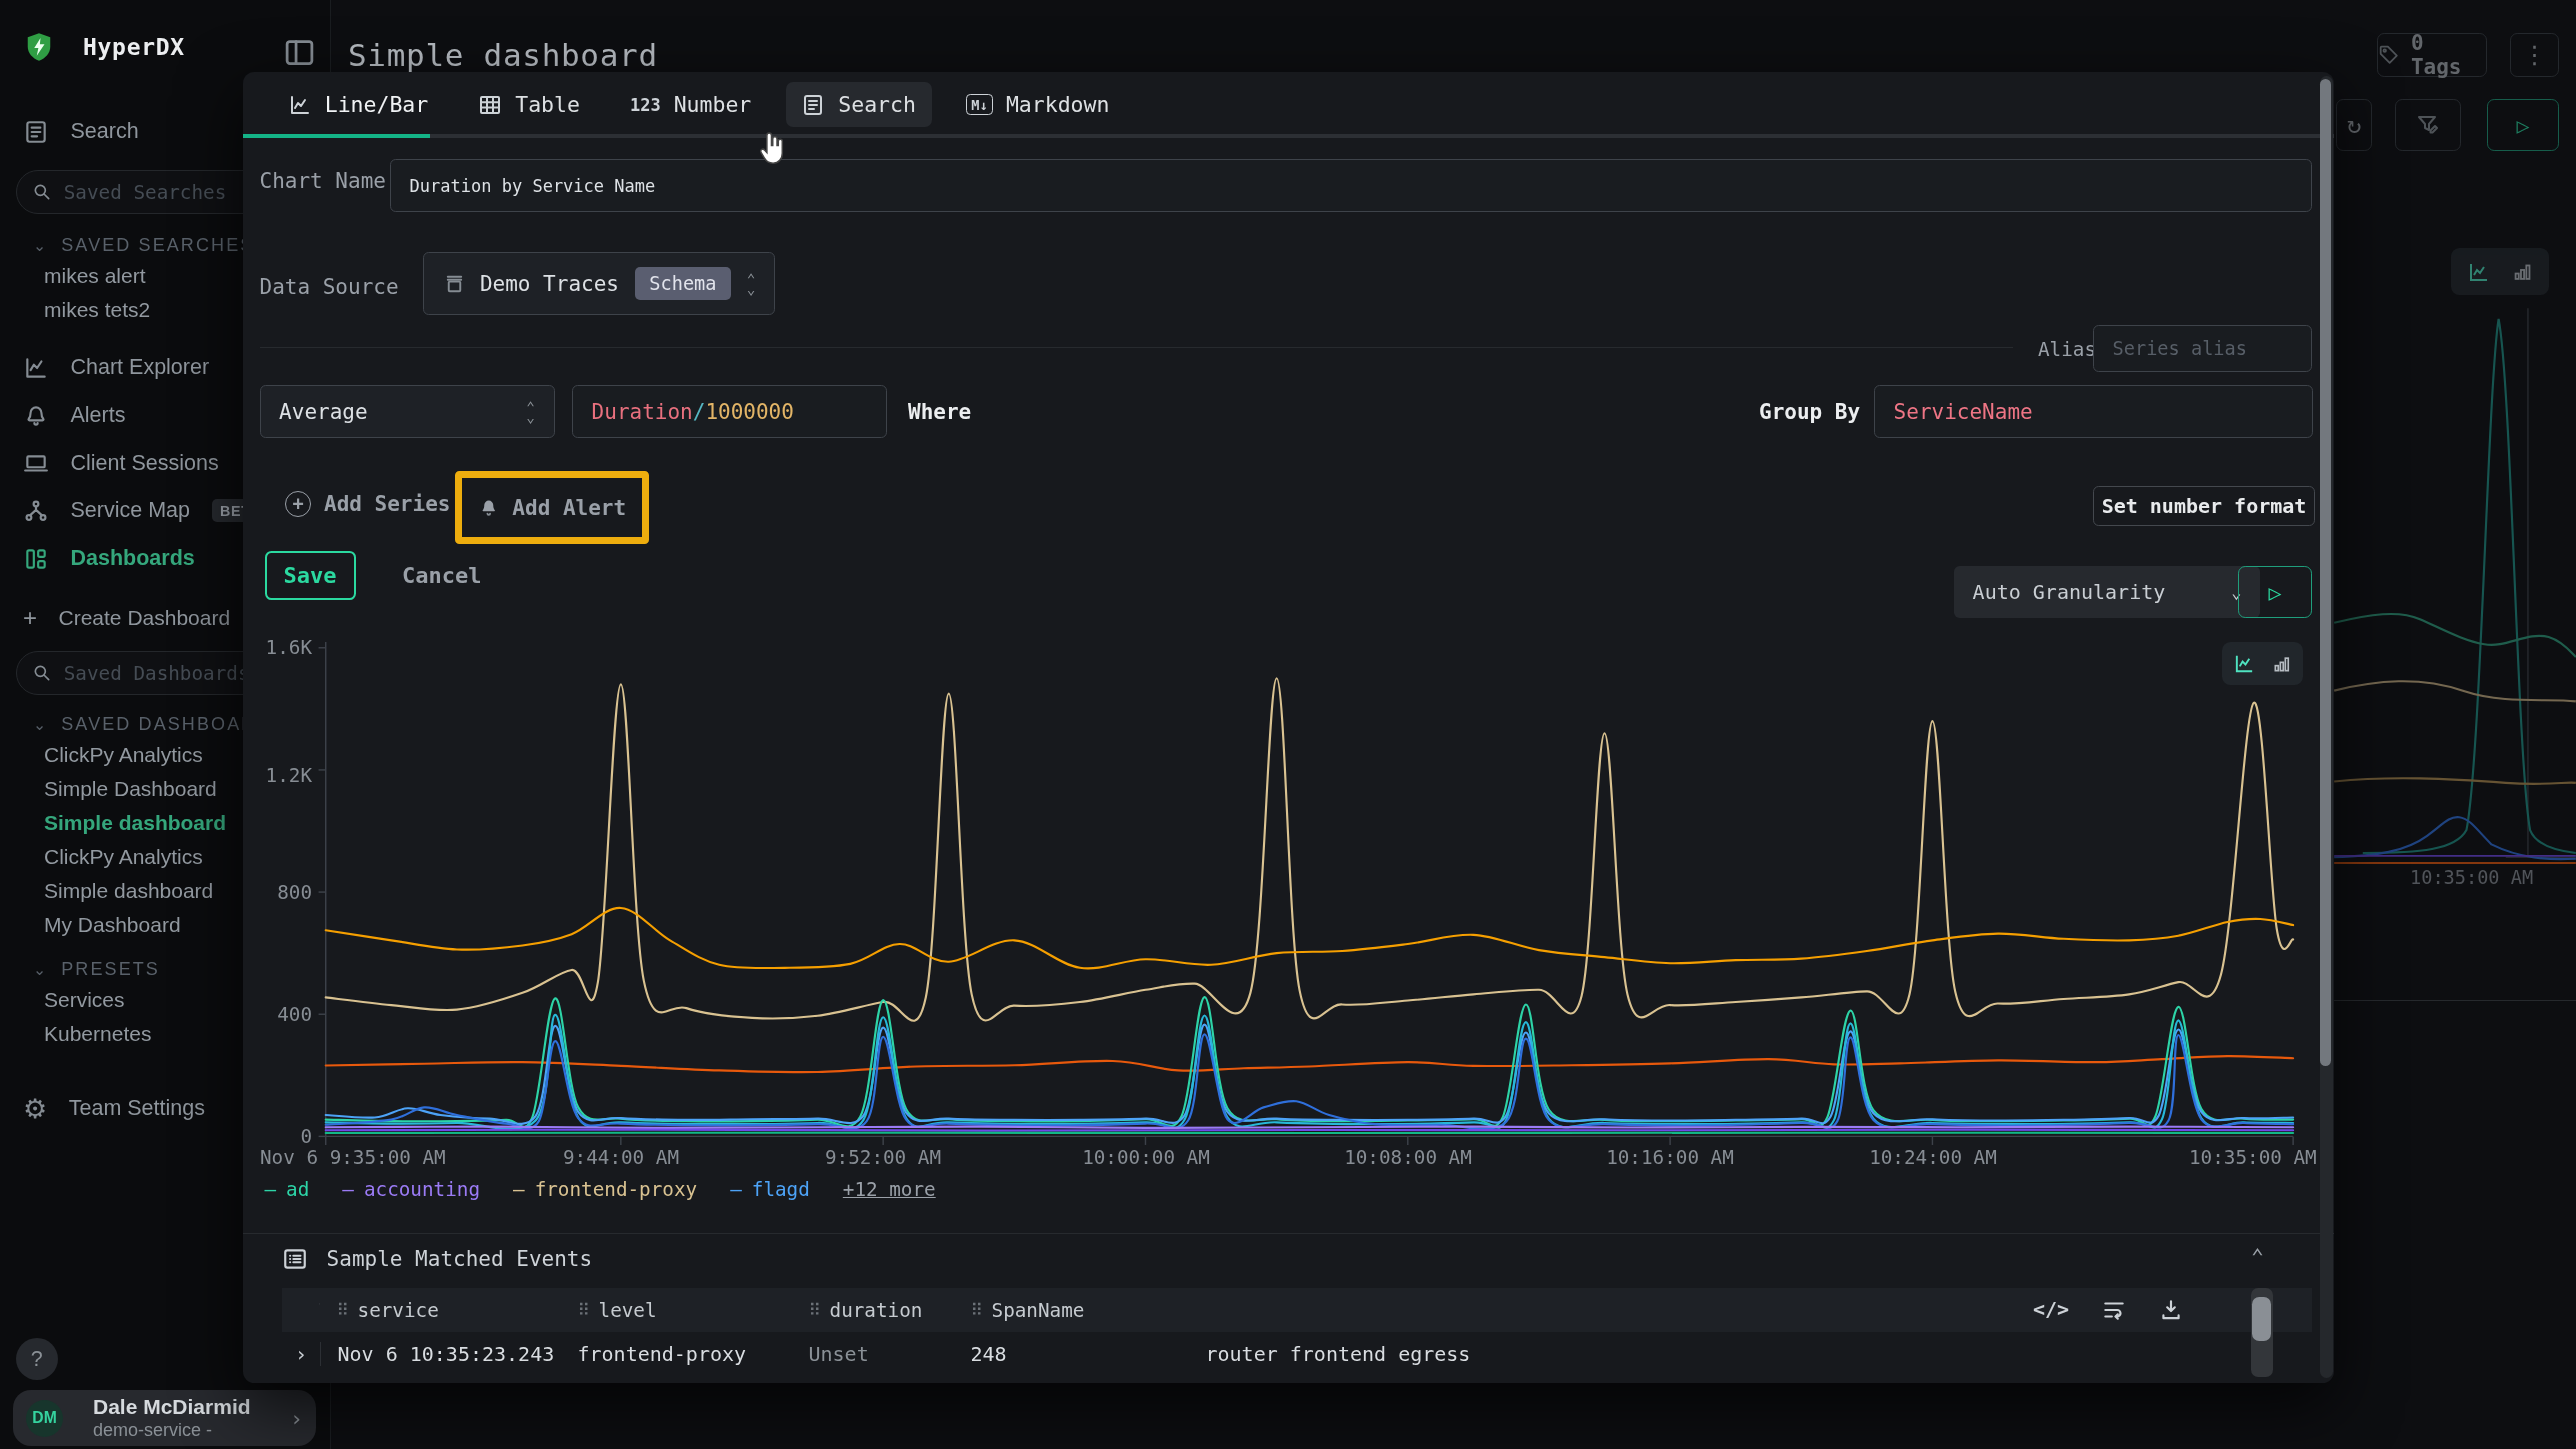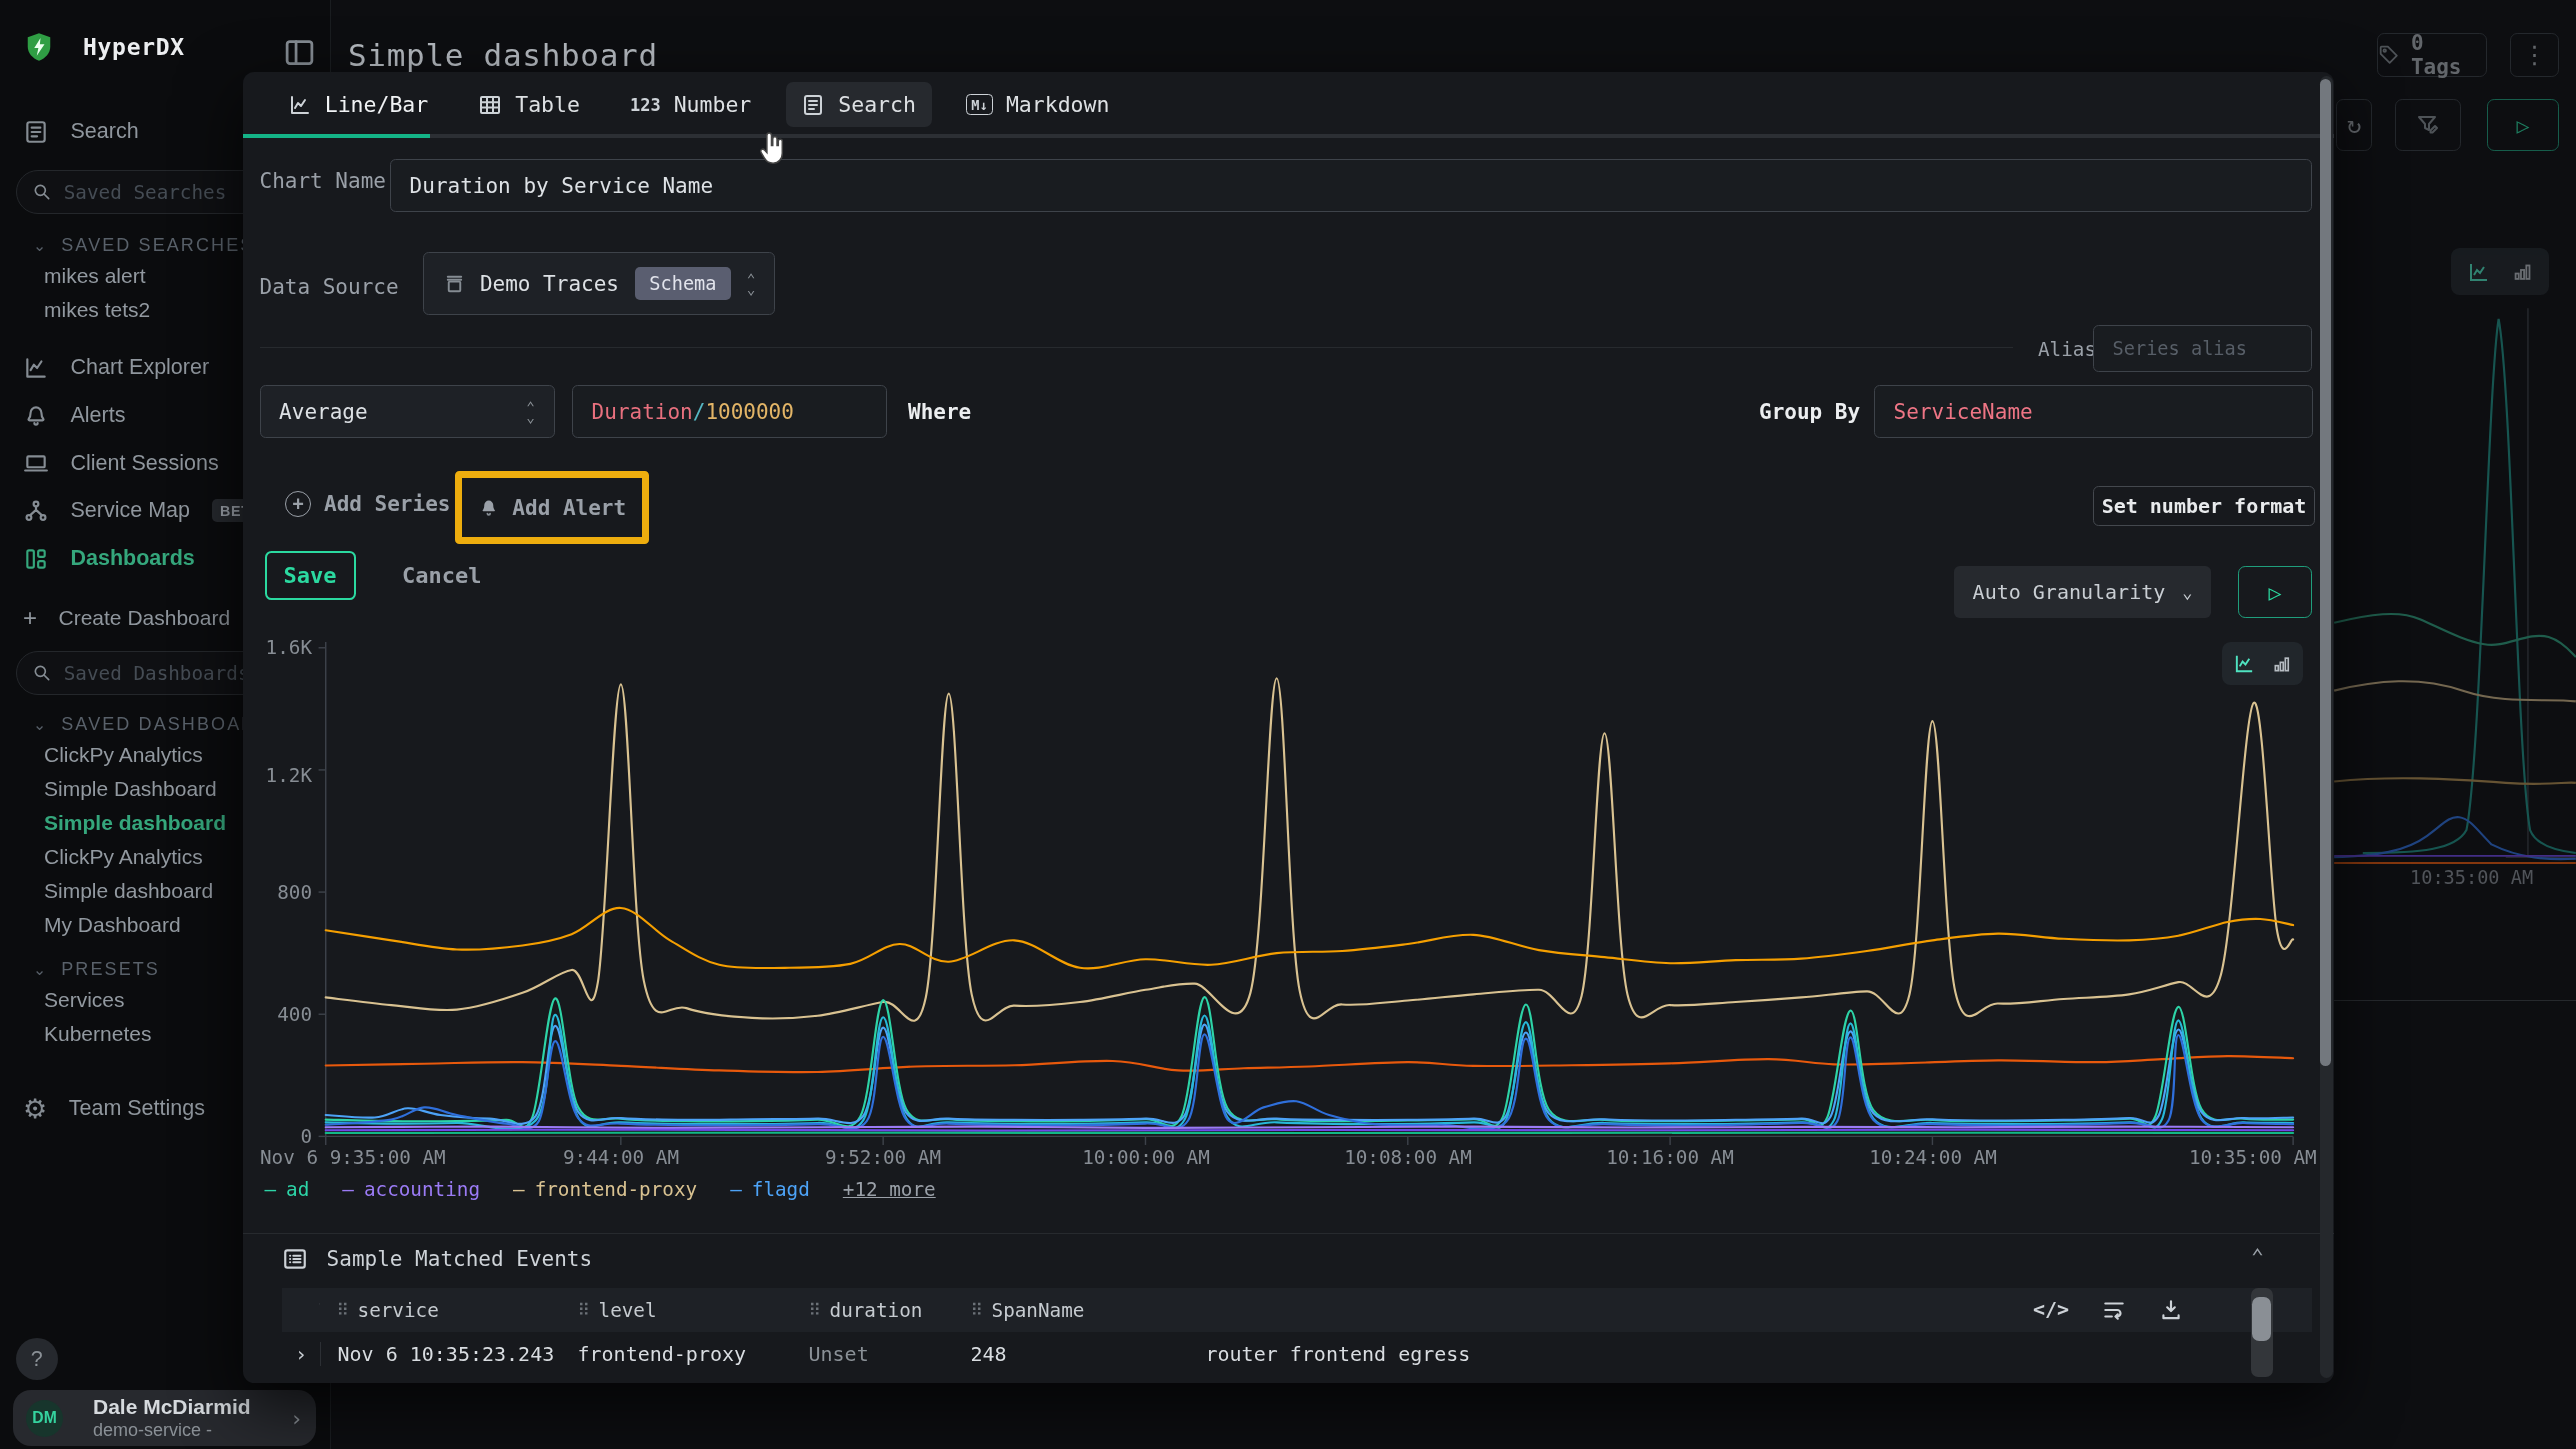--- a/index.html
+++ b/index.html
@@ -34,21 +34,21 @@
 .tabline-active{position:absolute;left:0;top:62px;height:4.3px;width:187px;background:#14b387;z-index:1}
 #tabs{position:absolute;left:29px;top:10px;display:flex;align-items:center;gap:18.6px}
 .tab{display:flex;align-items:center;gap:13px;font-size:21.5px;color:#dde0e3;padding:10px 15.7px;border-radius:7.2px}
 .tab .ic svg{width:24px;height:24px}
 .tab.hovered{background:#26292e}
 .num-ic{font-size:17px;font-weight:bold;color:#cdd2d7}
 .md-ic{border:1.4px solid #cdd2d7;border-radius:4.3px;font-size:13.6px;font-weight:bold;padding:1.4px 4.3px;color:#cdd2d7}
 .label{color:#9aa0a8;font-size:21px}
 .blabel{color:#eceef0;font-size:21px;font-weight:bold}
 .input{position:absolute;background:#191c20;border:1.4px solid #3e434a;border-radius:5.7px;display:flex;align-items:center;padding:0 18.6px;color:#dde1e5;font-size:21px}
-.input input{width:100%;background:transparent;border:none;outline:none;color:#dde1e5;font-family:"DejaVu Sans Mono",monospace;font-size:21px}
+.input input{width:100%;background:transparent;border:none;outline:none;color:#dde1e5;font-family:"DejaVu Sans Mono",monospace;font-size:17px}
 .input input::placeholder{color:#575e67}
 .select{background:#1e2126}
 .updown{margin-left:auto;display:flex;flex-direction:column;color:#8a9096;font-size:14.3px;line-height:10px}
 .schema-badge{background:#5a5e70;color:#e2e4ec;font-size:18.6px;padding:5.7px 14.3px;border-radius:5px;margin-left:auto}
 .hline{position:absolute;height:1.4px;background:#272a2e}
 .btn-outline{position:absolute;border:1.4px solid #44484e;border-radius:5.7px;display:flex;align-items:center;justify-content:center;color:#e8eaec;font-weight:bold;font-size:20px}
 #save-btn{border:2.1px solid #2bd9a0;color:#2bd9a0;font-size:22px;border-radius:6.4px}
 #cancel-btn{position:absolute;color:#9aa0a8;font-weight:bold;font-size:22px;display:flex;align-items:center}
 .plus-circle{width:26px;height:26px;border:1.4px solid #9aa0a8;border-radius:50%;display:flex;align-items:center;justify-content:center;font-size:18.6px;line-height:1}
 .ghost{display:flex;align-items:center;gap:13px;color:#9aa0a8;font-weight:bold;font-size:21px}
@@ -402,21 +402,21 @@
               <path d="M10.5 18.5a1.5 1.5 0 0 0 3 0"></path>
             </svg>
           </span>
         <span>Add Alert</span>
       </div>
     </div>
     <div class="btn-outline" style="left:1850px;top:414px;width:222px;height:40px">Set number format</div>
 
     <div class="btn-outline" id="save-btn" style="left:21.5px;top:479px;width:91px;height:49px">Save</div>
     <div id="cancel-btn" style="left:159px;top:479px;height:49px">Cancel</div>
-    <div class="input select" style="left:1711px;top:494px;width:257px;height:52px;border:none;background:#26292e">
+    <div class="input select" style="left:1711px;top:494px;width:306px;height:52px;border:none;background:#26292e">
       <span style="font-size:20px;color:#c9ced3">Auto Granularity</span>
       <span style="margin-left:auto;color:#c9ced3;font-size:17px">⌄</span>
     </div>
     <div class="gbtn green" style="left:1995px;top:494px;width:74px;height:52px;font-size:21.5px">
         <span>▷</span>
       </div>
 
     <div id="chart">
       <div id="y-labels">
           <div class="ytick" style="top: 488px;">0</div>

